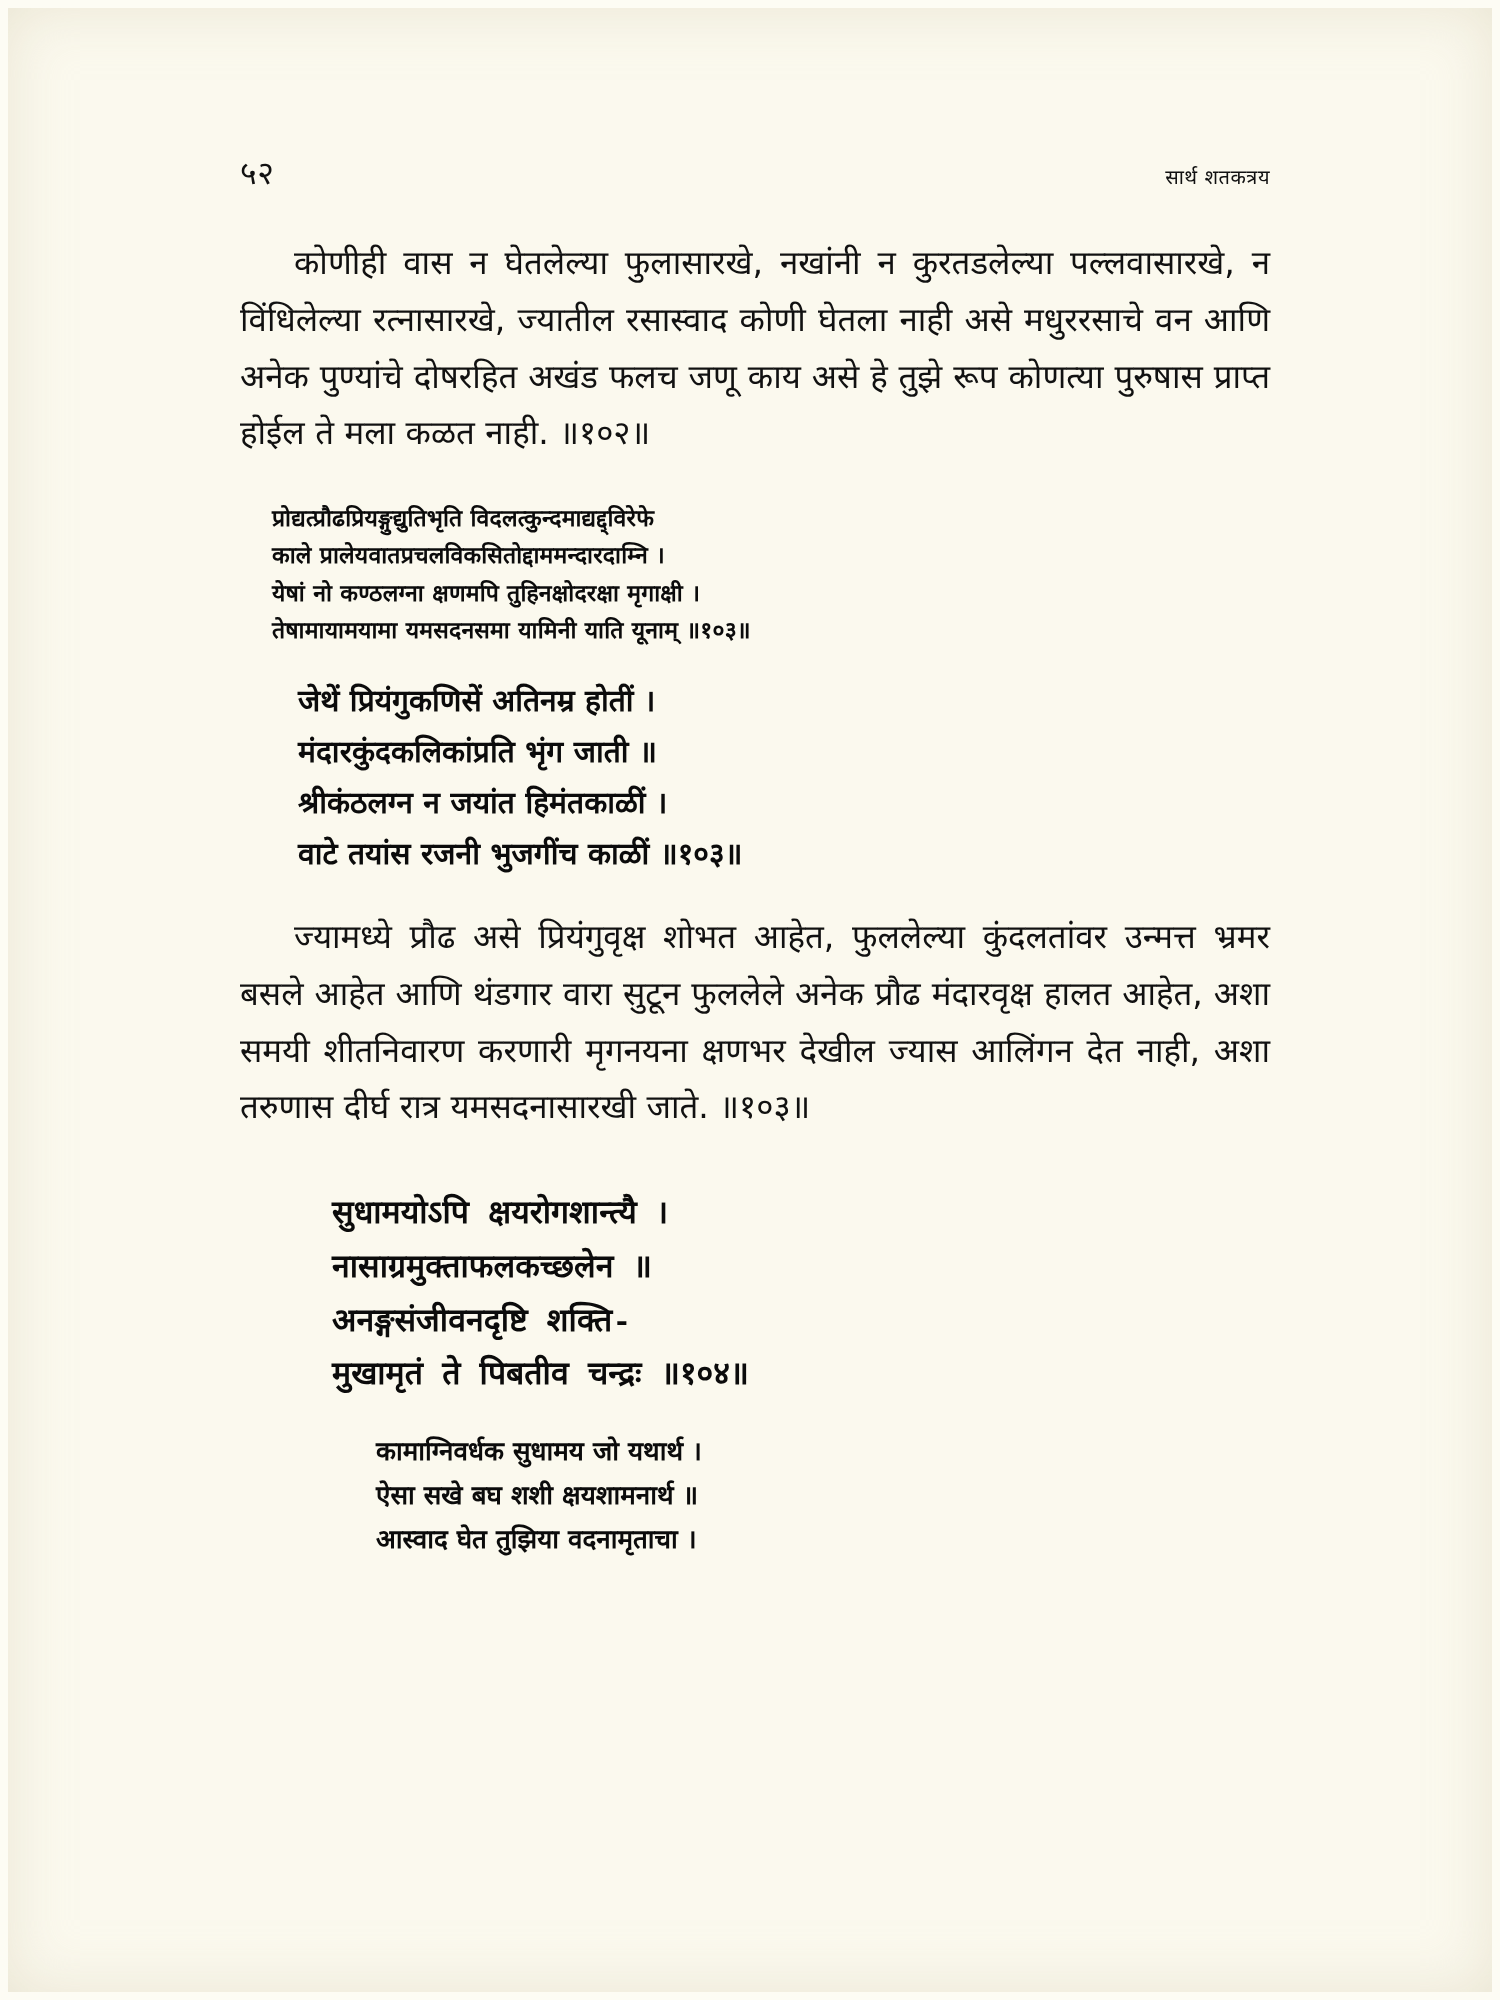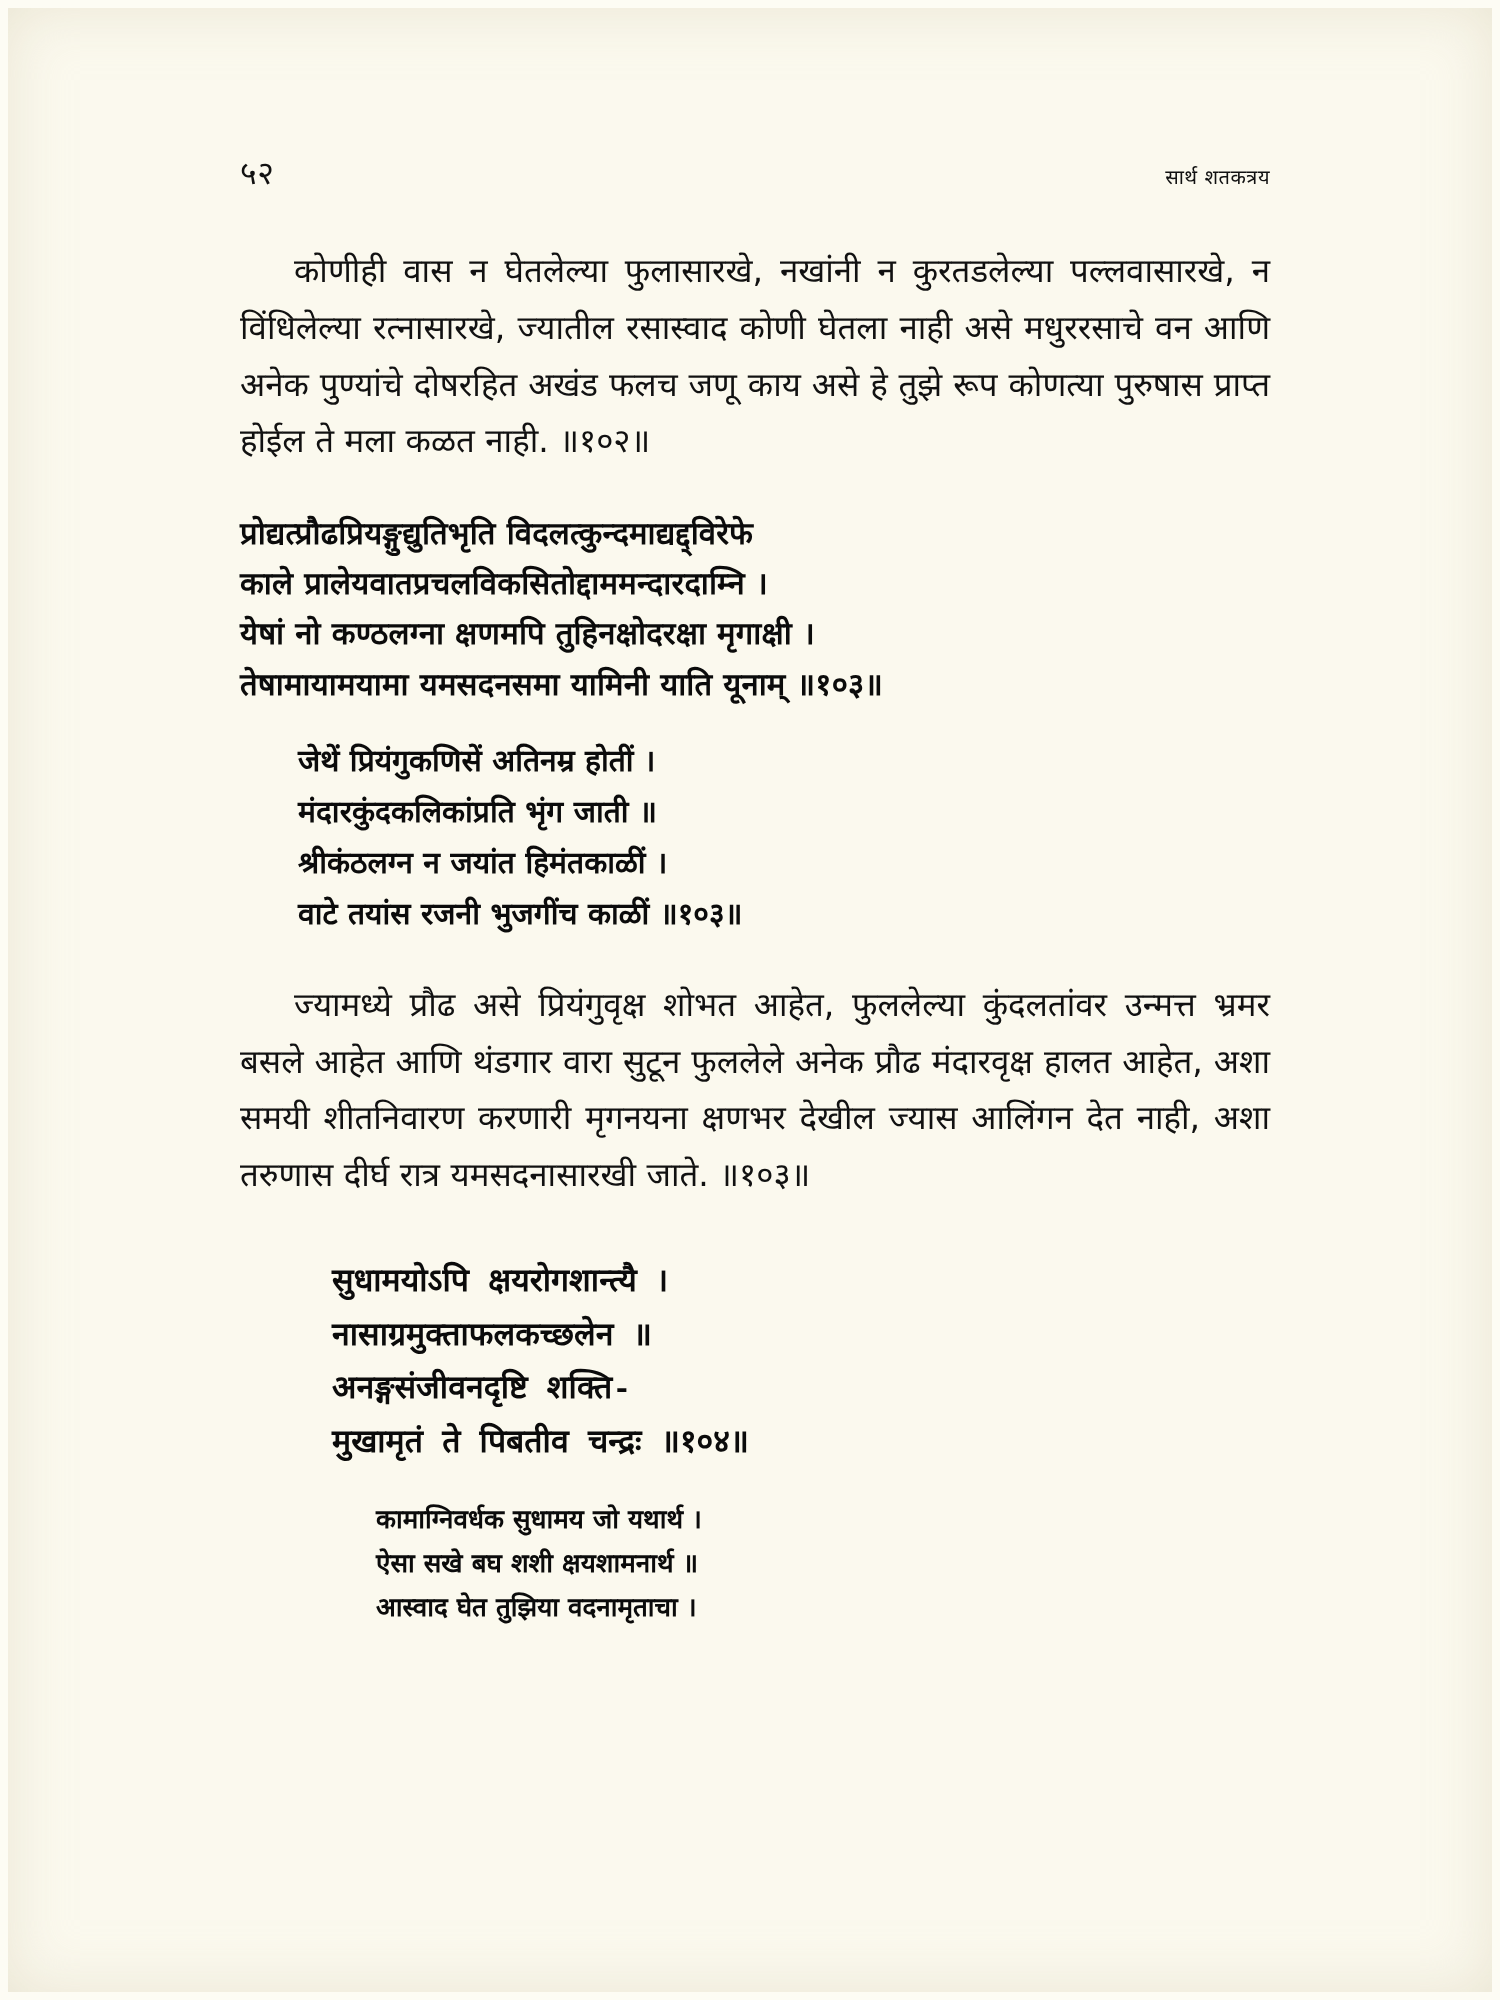--- a/index.html
+++ b/index.html
@@ -46,21 +46,21 @@
     margin-top: 34px;
   }
   .header .folio {
     font-size: 32px;
   }
   .header .runhead {
     font-size: 20px;
   }
 
   
-  .block { margin-top: 12px; }
+  .block { margin-top: 4px; }
 
   p.prose {
     font-size: 33px;
     line-height: 1.72;
     color: #111;
     text-align: justify;
     text-justify: inter-word;
     margin: 0;
   }
   p.prose.indent { text-indent: 54px; }
@@ -69,22 +69,23 @@
     margin: 0;
   }
   .verse .line {
     font-size: 34px;
     font-weight: bold;
     line-height: 1.62;
     color: #0b0b0b;
     white-space: nowrap;
   }
   .verse.sanskrit .line {
-    font-size: 31px;
+    font-size: 23px;
     letter-spacing: 0.2px;
+    margin-left: 32px;
   }
   .verse.marathi-small {
     padding-left: 58px;
   }
   .verse.marathi-small .line {
     font-size: 30px;
     line-height: 1.70;
   }
   .verse.centered {
     padding-left: 92px;

